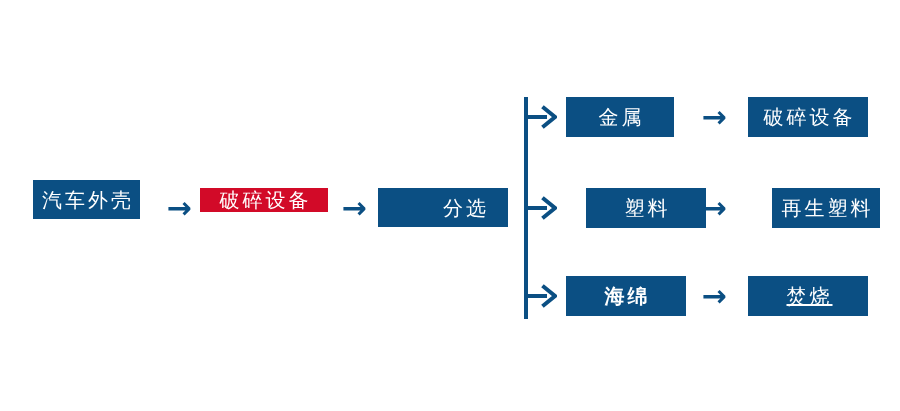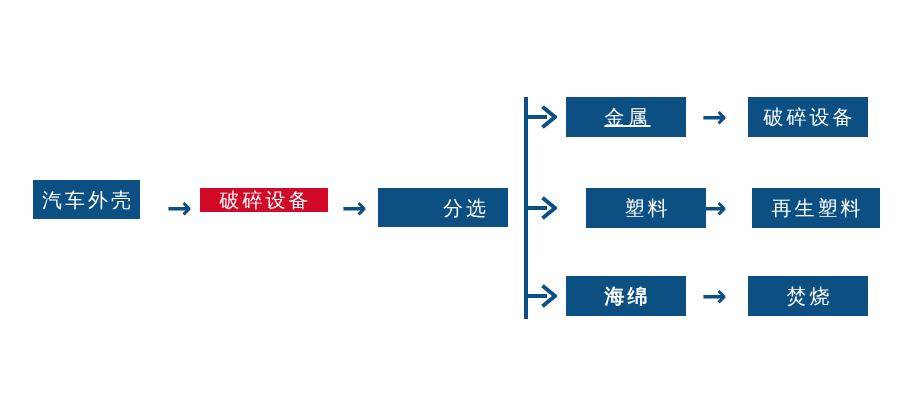--- a/index.html
+++ b/index.html
@@ -97,49 +97,49 @@
     </svg>
   </div>
 
   <div class="branch-arm" style="left:527px; top:282px; width:30px; height:28px;">
     <svg width="30" height="28" viewBox="0 0 30 28">
       <path d="M0 14 H20" stroke="#0b4f83" stroke-width="4" fill="none"></path>
       <path d="M17 5 L28 14 L17 23" stroke="#0b4f83" stroke-width="4" fill="none" stroke-linecap="square" stroke-linejoin="miter"></path>
     </svg>
   </div>
 
-  <div class="node blue" style="left:566px; top:97px; width:120px; height:40px;text-decoration:underline;">
+  <div class="node blue" style="left:566px; top:97px; width:108px; height:40px;">
     <span>金属</span>
   </div>
 
   <div class="arrow" style="left:698px; top:102px; width:32px; height:30px;">
     <span>→</span>
   </div>
 
   <div class="node blue" style="left:748px; top:97px; width:120px; height:40px;">
     <span>破碎设备</span>
   </div>
 
   <div class="node blue" style="left:566px; top:188px; width:120px; height:40px;margin-left:20px;">
     <span>塑料</span>
   </div>
 
   <div class="arrow" style="left:698px; top:193px; width:32px; height:30px;">
     <span>→</span>
   </div>
 
-  <div class="node blue" style="left:752px; top:188px; width:128px; height:40px;text-align:right;">
+  <div class="node blue" style="left:772px; top:188px; width:108px; height:40px;text-align:right;">
     <span>再生塑料</span>
   </div>
 
   <div class="node blue" style="left:566px; top:276px; width:120px; height:40px;font-weight:bold;">
     <span>海绵</span>
   </div>
 
   <div class="arrow" style="left:698px; top:281px; width:32px; height:30px;">
     <span>→</span>
   </div>
 
-  <div class="node blue" style="left:748px; top:276px; width:120px; height:40px;">
+  <div class="node blue" style="left:748px; top:276px; width:120px; height:40px;text-decoration:underline;">
     <span>焚烧</span>
   </div>
 
 </div>
 
 </body></html>

